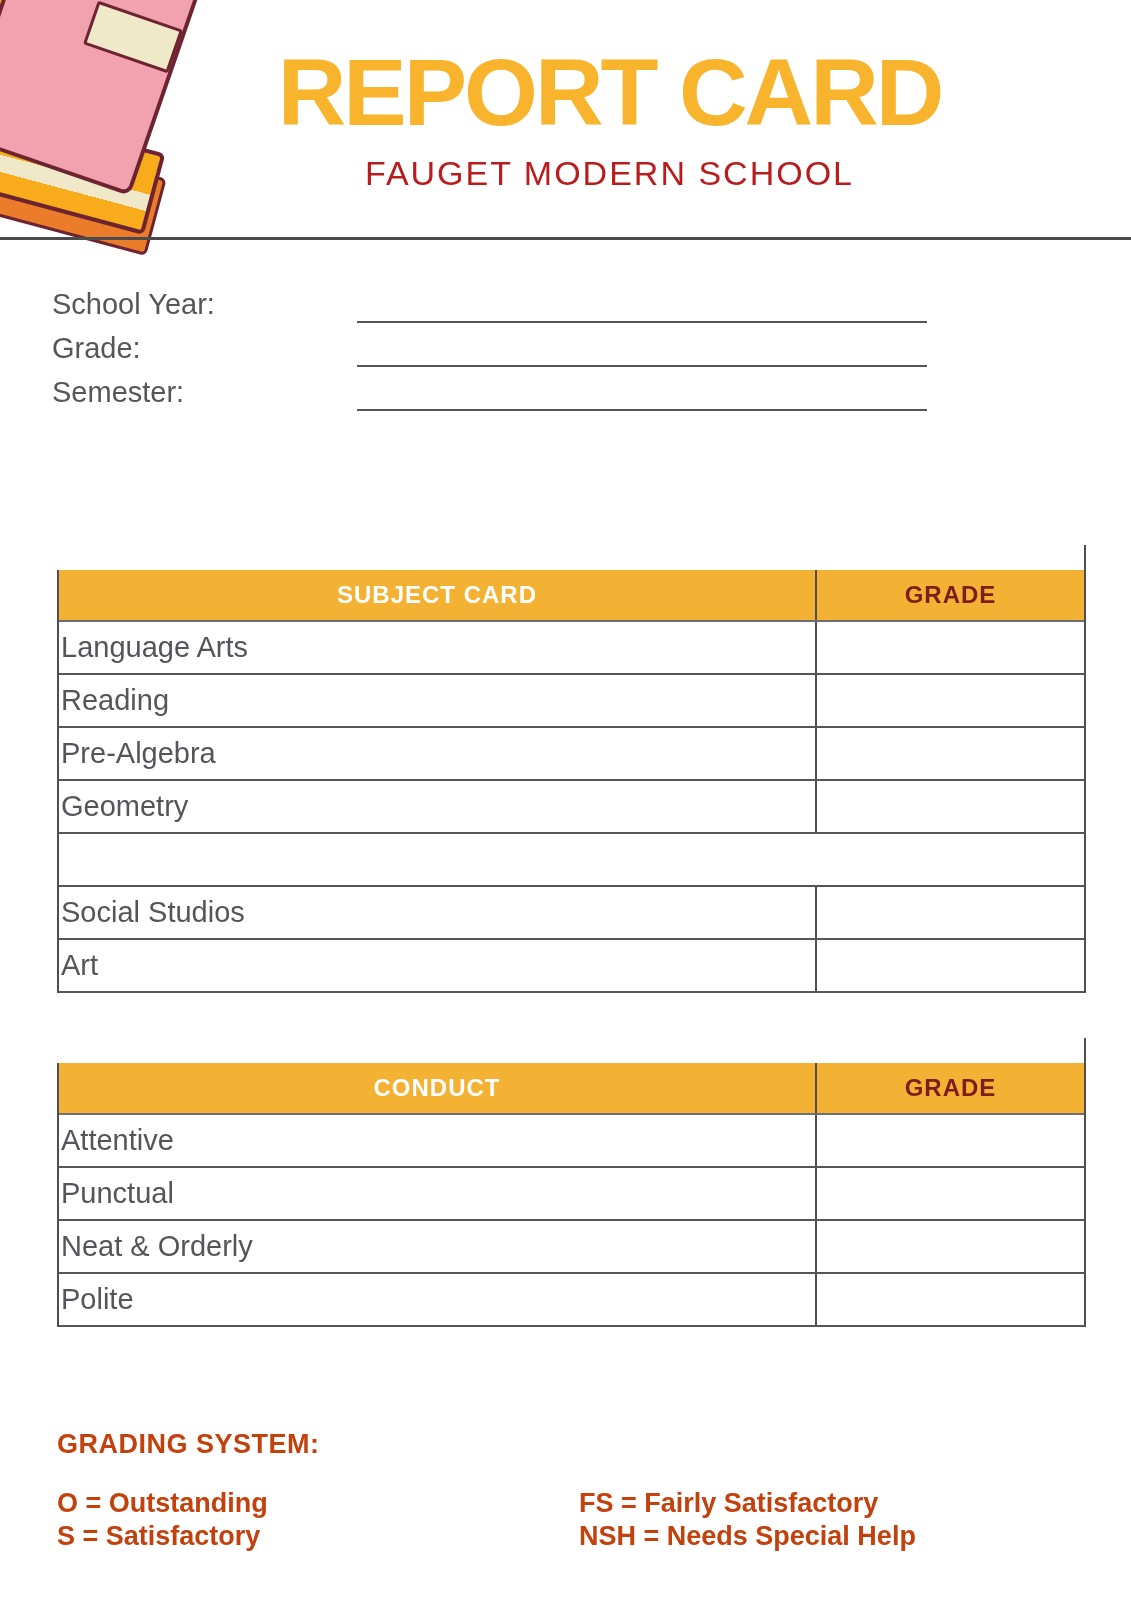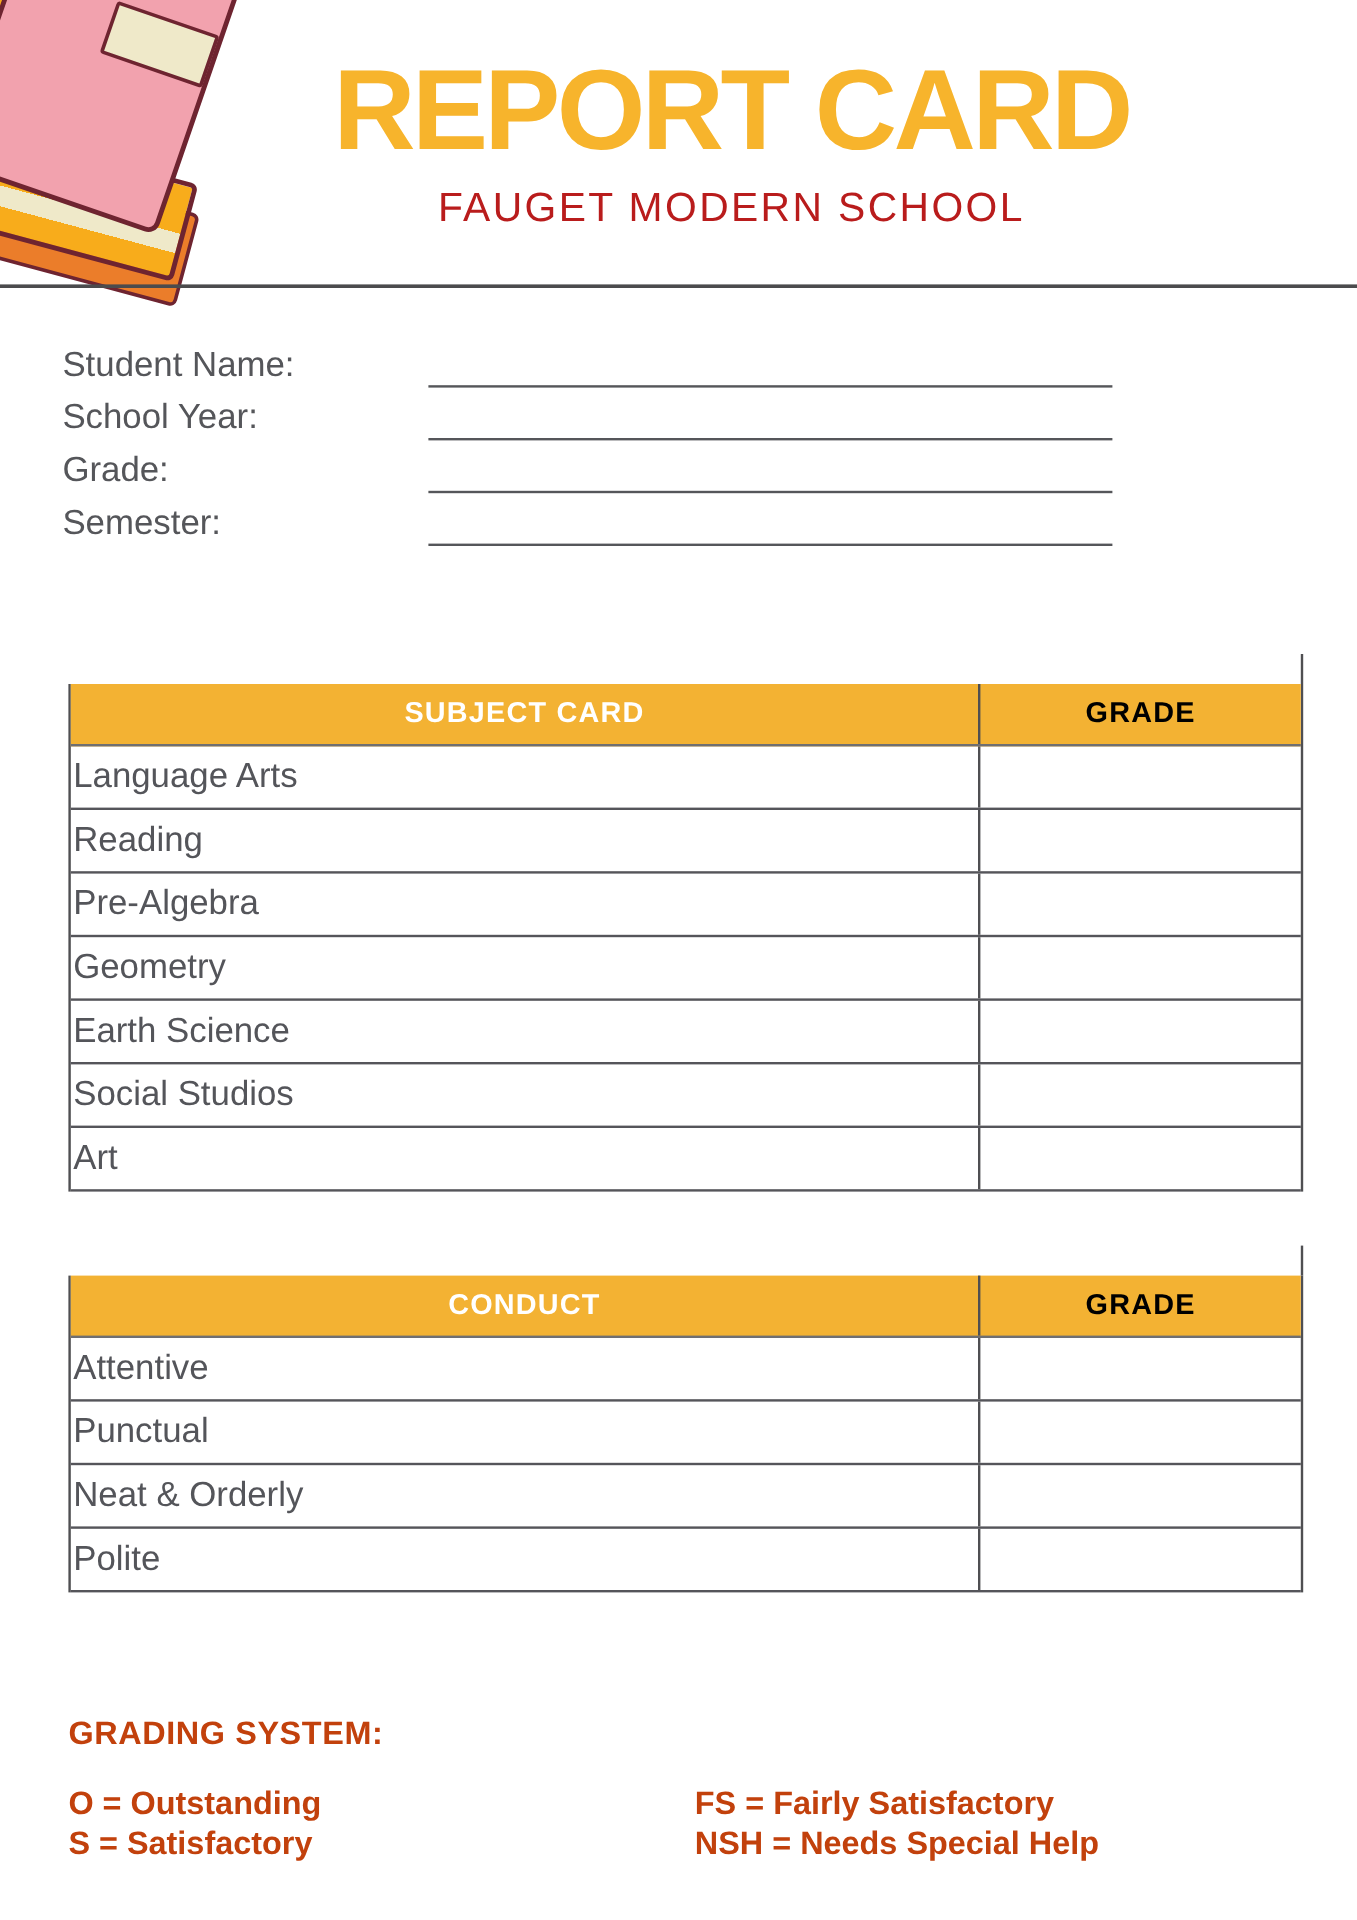--- a/index.html
+++ b/index.html
@@ -49,21 +49,21 @@
   
   .data-table{position:absolute;left:57px;width:1029px;box-sizing:border-box;
     border-left:2px solid #4F4F52;border-right:2px solid #4F4F52;}
   .subject-table{top:570px;}
   .conduct-table{top:1063px;}
   .top-tick{position:absolute;right:-2px;top:-25px;width:2px;height:25px;background:#4F4F52;}
   .table-header{display:flex;height:50px;background:#F3B233;border-bottom:2px solid #6F6F72;}
   .th-subject{width:758px;border-right:2px solid #4F4F52;display:flex;align-items:center;
     justify-content:center;color:#ffffff;font-weight:bold;font-size:24px;
     letter-spacing:1px;box-sizing:border-box;}
-  .th-grade{flex:1;display:flex;align-items:center;justify-content:center;color:#000000;
+  .th-grade{flex:1;display:flex;align-items:center;justify-content:center;color:#7f1d1d;
     font-weight:bold;font-size:24px;letter-spacing:1px;}
   .t-row{display:flex;height:53px;border-bottom:2px solid #55555A;box-sizing:border-box;}
   .td-subject{width:758px;border-right:2px solid #4F4F52;display:flex;align-items:center;
     padding-left:2px;font-size:29px;color:#54555A;box-sizing:border-box;}
   .td-grade{flex:1;}
 
   
   .grading{position:absolute;left:57px;top:1429px;width:1000px;color:#c2410c;font-weight:bold;}
   .grading-heading{font-size:27px;letter-spacing:0.5px;margin:0 0 27px 0;}
   .legend{display:grid;grid-template-columns:522px auto;row-gap:0;
@@ -92,24 +92,20 @@
   </div>
 
   <div class="header">
     <h1 class="page-title">REPORT CARD</h1>
     <div class="school-name">FAUGET MODERN SCHOOL</div>
   </div>
   <div class="divider"></div>
 
   <div class="student-info">
     <div class="field-row">
-      <div class="field-label">Student Name:</div>
-      <div class="field-line"></div>
-    </div>
-    <div class="field-row">
       <div class="field-label">School Year:</div>
       <div class="field-line"></div>
     </div>
     <div class="field-row">
       <div class="field-label">Grade:</div>
       <div class="field-line"></div>
     </div>
     <div class="field-row">
       <div class="field-label">Semester:</div>
       <div class="field-line"></div>
@@ -132,21 +128,20 @@
     </div>
     <div class="t-row">
       <div class="td-subject">Pre-Algebra</div>
       <div class="td-grade"></div>
     </div>
     <div class="t-row">
       <div class="td-subject">Geometry</div>
       <div class="td-grade"></div>
     </div>
     <div class="t-row">
-      <div class="td-subject">Earth Science</div>
       <div class="td-grade"></div>
     </div>
     <div class="t-row">
       <div class="td-subject">Social Studios</div>
       <div class="td-grade"></div>
     </div>
     <div class="t-row">
       <div class="td-subject">Art</div>
       <div class="td-grade"></div>
     </div>

